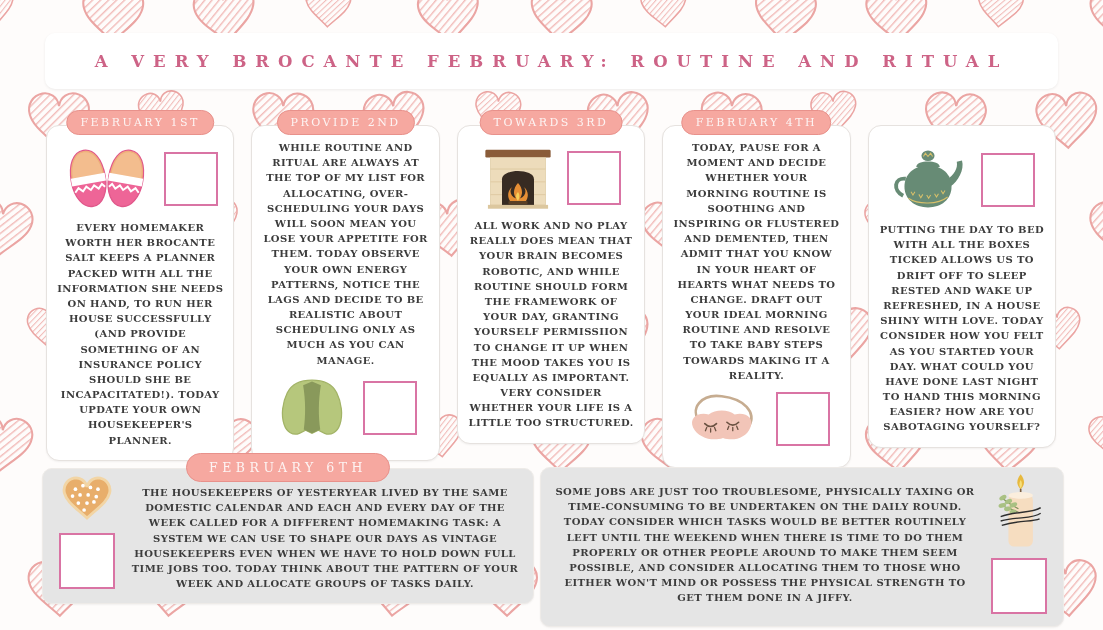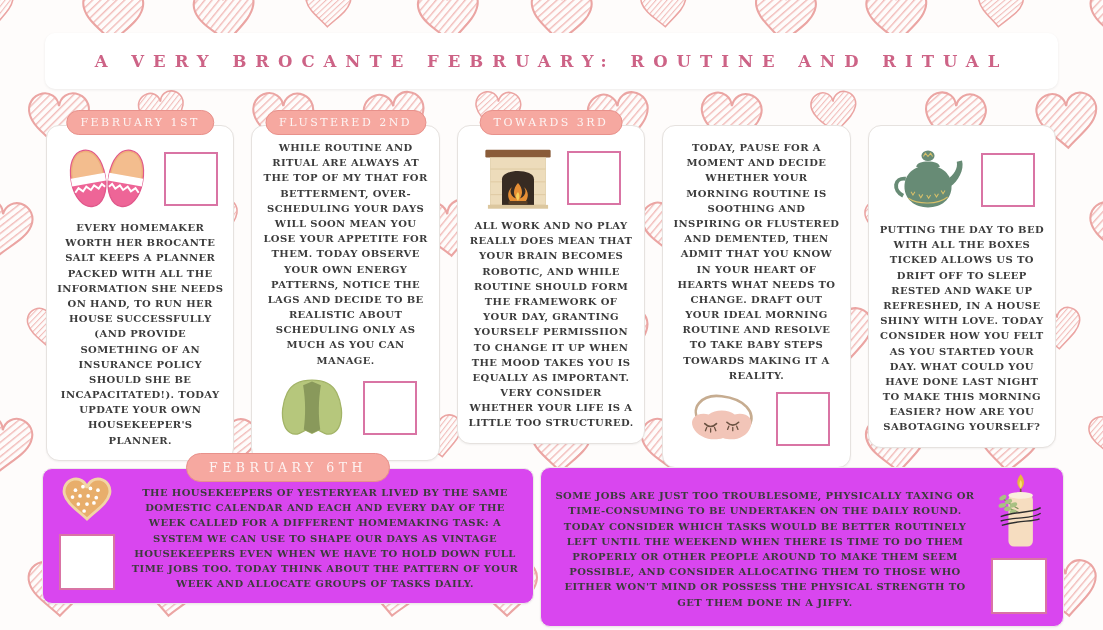--- a/index.html
+++ b/index.html
@@ -19,25 +19,25 @@
       box-shadow:0 1px 2px rgba(0,0,0,.05);padding:12px 9px 12px;}
   .pill{position:absolute;top:-16px;left:50%;transform:translateX(-50%);background:#f6a8a0;
       border:1px solid #e8918b;border-radius:15px;padding:5px 13px;color:#fdf4f3;font-size:11px;
       letter-spacing:2.5px;white-space:nowrap;z-index:4;}
   .pill-wide{padding:6px 22px;font-size:12.5px;letter-spacing:4.5px;}
   .icon-row{display:flex;align-items:center;justify-content:center;gap:13px;margin:8px 0 8px;}
   .checkbox{width:50px;height:50px;background:#ffffff;border:2px solid #d974a4;display:inline-block;}
   .body{margin:2px 0 0;font-size:10px;line-height:1.52;letter-spacing:.4px;color:#3c3c3c;
       text-align:center;font-weight:700;}
 
-  .wide-card{position:absolute;background:#d946ef;border:1px solid #eeebe8;border-radius:10px;
+  .wide-card{position:absolute;background:#e5e5e5;border:1px solid #eeebe8;border-radius:10px;
       box-shadow:0 1px 2px rgba(0,0,0,.05);z-index:2;}
   .card6{left:42px;top:468px;width:490px;}
   .card7{left:540px;top:467px;width:522px;}
-  .wide-inner{display:flex;gap:10px;padding:8px 12px 12px;align-items:center;}
+  .wide-inner{display:flex;gap:10px;padding:8px 12px 12px;align-items:flex-start;}
   .side-col{display:flex;flex-direction:column;align-items:center;gap:8px;width:64px;flex:0 0 64px;
       margin-top:-4px;}
   .side-col .checkbox{width:52px;height:52px;}
   .wide-body{flex:1;margin-top:8px;}
   .icon{line-height:0;display:inline-block;}
 </style>
 </head>
 <body>
 
 <div class="page">
@@ -144,23 +144,23 @@
             <use href="#slip-g" transform="translate(132,0) scale(-1,1)"></use>
           </svg>
         </span>
         <span class="checkbox"></span>
       </div>
       <p class="body">EVERY HOMEMAKER WORTH HER BROCANTE SALT KEEPS A PLANNER PACKED WITH ALL THE INFORMATION SHE NEEDS ON HAND, TO RUN HER HOUSE SUCCESSFULLY (AND PROVIDE SOMETHING OF AN INSURANCE POLICY SHOULD SHE BE INCAPACITATED!). TODAY UPDATE YOUR OWN HOUSEKEEPER'S PLANNER.</p>
     </article>
 
     <article class="card">
       <div class="pill">
-        <span>FLUSTERED 2ND</span>
-      </div>
-      <p class="body">WHILE ROUTINE AND RITUAL ARE ALWAYS AT THE TOP OF MY THAT FOR BETTERMENT, OVER-SCHEDULING YOUR DAYS WILL SOON MEAN YOU LOSE YOUR APPETITE FOR THEM. TODAY OBSERVE YOUR OWN ENERGY PATTERNS, NOTICE THE LAGS AND DECIDE TO BE REALISTIC ABOUT SCHEDULING ONLY AS MUCH AS YOU CAN MANAGE.</p>
+        <span>PROVIDE 2ND</span>
+      </div>
+      <p class="body">WHILE ROUTINE AND RITUAL ARE ALWAYS AT THE TOP OF MY LIST FOR ALLOCATING, OVER-SCHEDULING YOUR DAYS WILL SOON MEAN YOU LOSE YOUR APPETITE FOR THEM. TODAY OBSERVE YOUR OWN ENERGY PATTERNS, NOTICE THE LAGS AND DECIDE TO BE REALISTIC ABOUT SCHEDULING ONLY AS MUCH AS YOU CAN MANAGE.</p>
       <div class="icon-row">
         <span class="icon">
           <svg width="76" height="64" viewBox="0 0 120 100">
             <path d="M60 6 C42 6 28 12 21 26 C13 42 11 62 16 76 C20 88 30 94 40 90 L50 85 L60 90 L70 85 L80 90 C90 94 100 88 104 76 C109 62 107 42 99 26 C92 12 78 6 60 6 Z" fill="#b6c77c" stroke="#a2b366" stroke-width="2"></path>
             <path d="M60 8 L46 14 C50 38 50 62 47 84 L60 90 L73 84 C70 62 70 38 74 14 Z" fill="#89995b"></path>
           </svg>
         </span>
         <span class="checkbox"></span>
       </div>
     </article>
@@ -181,20 +181,23 @@
             <rect x="40" y="86" width="30" height="5" rx="2" fill="#5a4026"></rect>
             <rect x="8" y="92" width="94" height="6" fill="#dcc79e"></rect>
           </svg>
         </span>
         <span class="checkbox"></span>
       </div>
       <p class="body">ALL WORK AND NO PLAY REALLY DOES MEAN THAT YOUR BRAIN BECOMES ROBOTIC, AND WHILE ROUTINE SHOULD FORM THE FRAMEWORK OF YOUR DAY, GRANTING YOURSELF PERMISSIION TO CHANGE IT UP WHEN THE MOOD TAKES YOU IS EQUALLY AS IMPORTANT. VERY CONSIDER WHETHER YOUR LIFE IS A LITTLE TOO STRUCTURED.</p>
     </article>
 
     <article class="card">
+      <div class="pill">
+        <span>FEBRUARY 4TH</span>
+      </div>
       <p class="body">TODAY, PAUSE FOR A MOMENT AND DECIDE WHETHER YOUR MORNING ROUTINE IS SOOTHING AND INSPIRING OR FLUSTERED AND DEMENTED, THEN ADMIT THAT YOU KNOW IN YOUR HEART OF HEARTS WHAT NEEDS TO CHANGE. DRAFT OUT YOUR IDEAL MORNING ROUTINE AND RESOLVE TO TAKE BABY STEPS TOWARDS MAKING IT A REALITY.</p>
       <div class="icon-row">
         <span class="icon">
           <svg width="80" height="56" viewBox="0 0 120 86">
             <path d="M26 50 C6 26 28 4 58 8 C92 12 112 32 100 54" fill="none" stroke="#c6ac90" stroke-width="4"></path>
             <path d="M14 56 C8 42 20 32 38 36 C48 28 68 28 78 36 C96 32 108 42 102 56 C96 72 76 78 60 72 C44 78 22 72 14 56 Z" fill="#f2c5b8"></path>
             <path d="M32 50 q9 9 18 0" stroke="#6b5242" fill="none" stroke-width="2.5" stroke-linecap="round"></path>
             <path d="M35 56 l-2 5 M41 58 l0 5 M47 56 l2 5" stroke="#6b5242" stroke-width="2" stroke-linecap="round"></path>
             <path d="M66 48 q9 9 18 0" stroke="#6b5242" fill="none" stroke-width="2.5" stroke-linecap="round"></path>
             <path d="M69 54 l-2 5 M75 56 l0 5 M81 54 l2 5" stroke="#6b5242" stroke-width="2" stroke-linecap="round"></path>
@@ -213,21 +216,21 @@
             <path d="M60 30 C82 30 96 44 96 62 C96 82 80 94 60 94 C40 94 24 82 24 62 C24 44 38 30 60 30 Z" fill="#678b75"></path>
             <path d="M42 32 C42 21 78 21 78 32 Z" fill="#678b75"></path>
             <ellipse cx="60" cy="15" rx="10" ry="8" fill="#678b75"></ellipse>
             <path d="M53 16 l3 -5 4 5 4 -5 3 5" stroke="#d8c06a" fill="none" stroke-width="1.6"></path>
             <path d="M34 70 l3 5 3 -5 M46 74 l3 5 3 -5 M58 75 l3 5 3 -5 M70 73 l3 5 3 -5 M80 68 l3 5 3 -5" stroke="#d8c06a" stroke-width="1.6" fill="none"></path>
             <path d="M30 80 C45 90 75 90 90 78" stroke="#d8c06a" stroke-width="1.6" fill="none"></path>
           </svg>
         </span>
         <span class="checkbox"></span>
       </div>
-      <p class="body">PUTTING THE DAY TO BED WITH ALL THE BOXES TICKED ALLOWS US TO DRIFT OFF TO SLEEP RESTED AND WAKE UP REFRESHED, IN A HOUSE SHINY WITH LOVE. TODAY CONSIDER HOW YOU FELT AS YOU STARTED YOUR DAY. WHAT COULD YOU HAVE DONE LAST NIGHT TO MAKE THIS MORNING EASIER? HOW ARE YOU SABOTAGING YOURSELF?</p>
+      <p class="body">PUTTING THE DAY TO BED WITH ALL THE BOXES TICKED ALLOWS US TO DRIFT OFF TO SLEEP RESTED AND WAKE UP REFRESHED, IN A HOUSE SHINY WITH LOVE. TODAY CONSIDER HOW YOU FELT AS YOU STARTED YOUR DAY. WHAT COULD YOU HAVE DONE LAST NIGHT TO HAND THIS MORNING EASIER? HOW ARE YOU SABOTAGING YOURSELF?</p>
     </article>
   </div>
 
   <article class="wide-card card6">
     <div class="pill pill-wide">
       <span>FEBRUARY 6TH</span>
     </div>
     <div class="wide-inner">
       <div class="side-col">
         <span class="icon">

